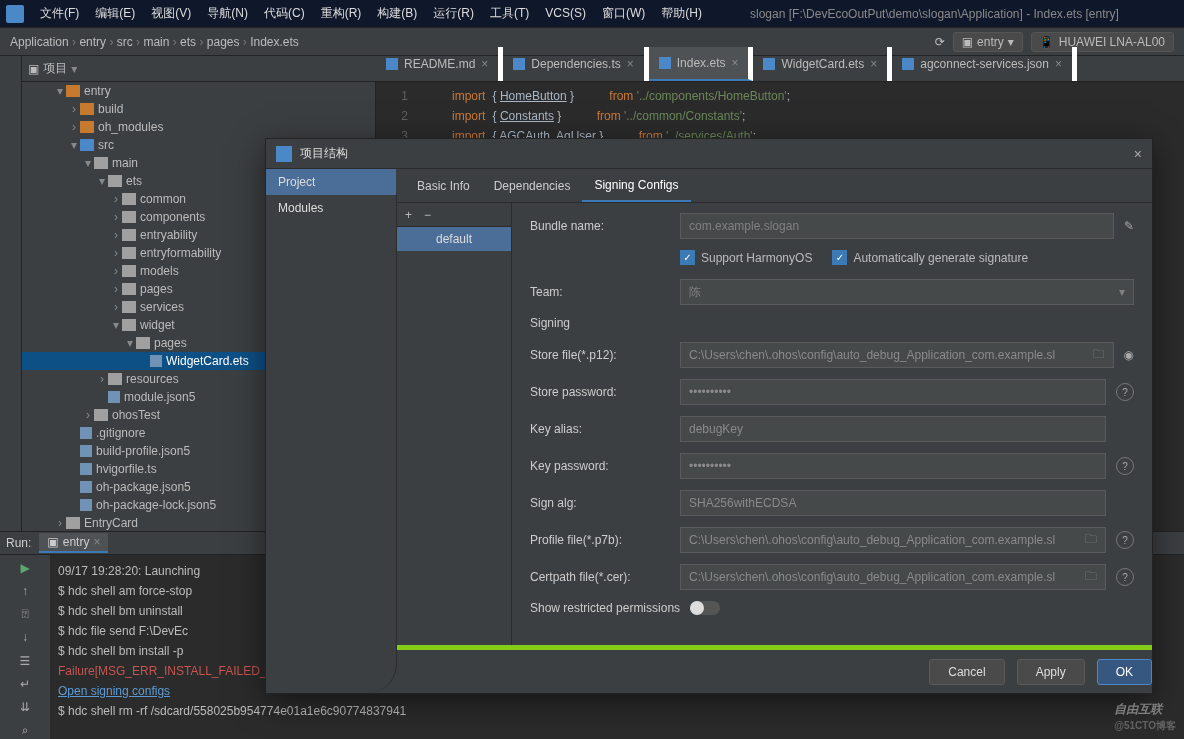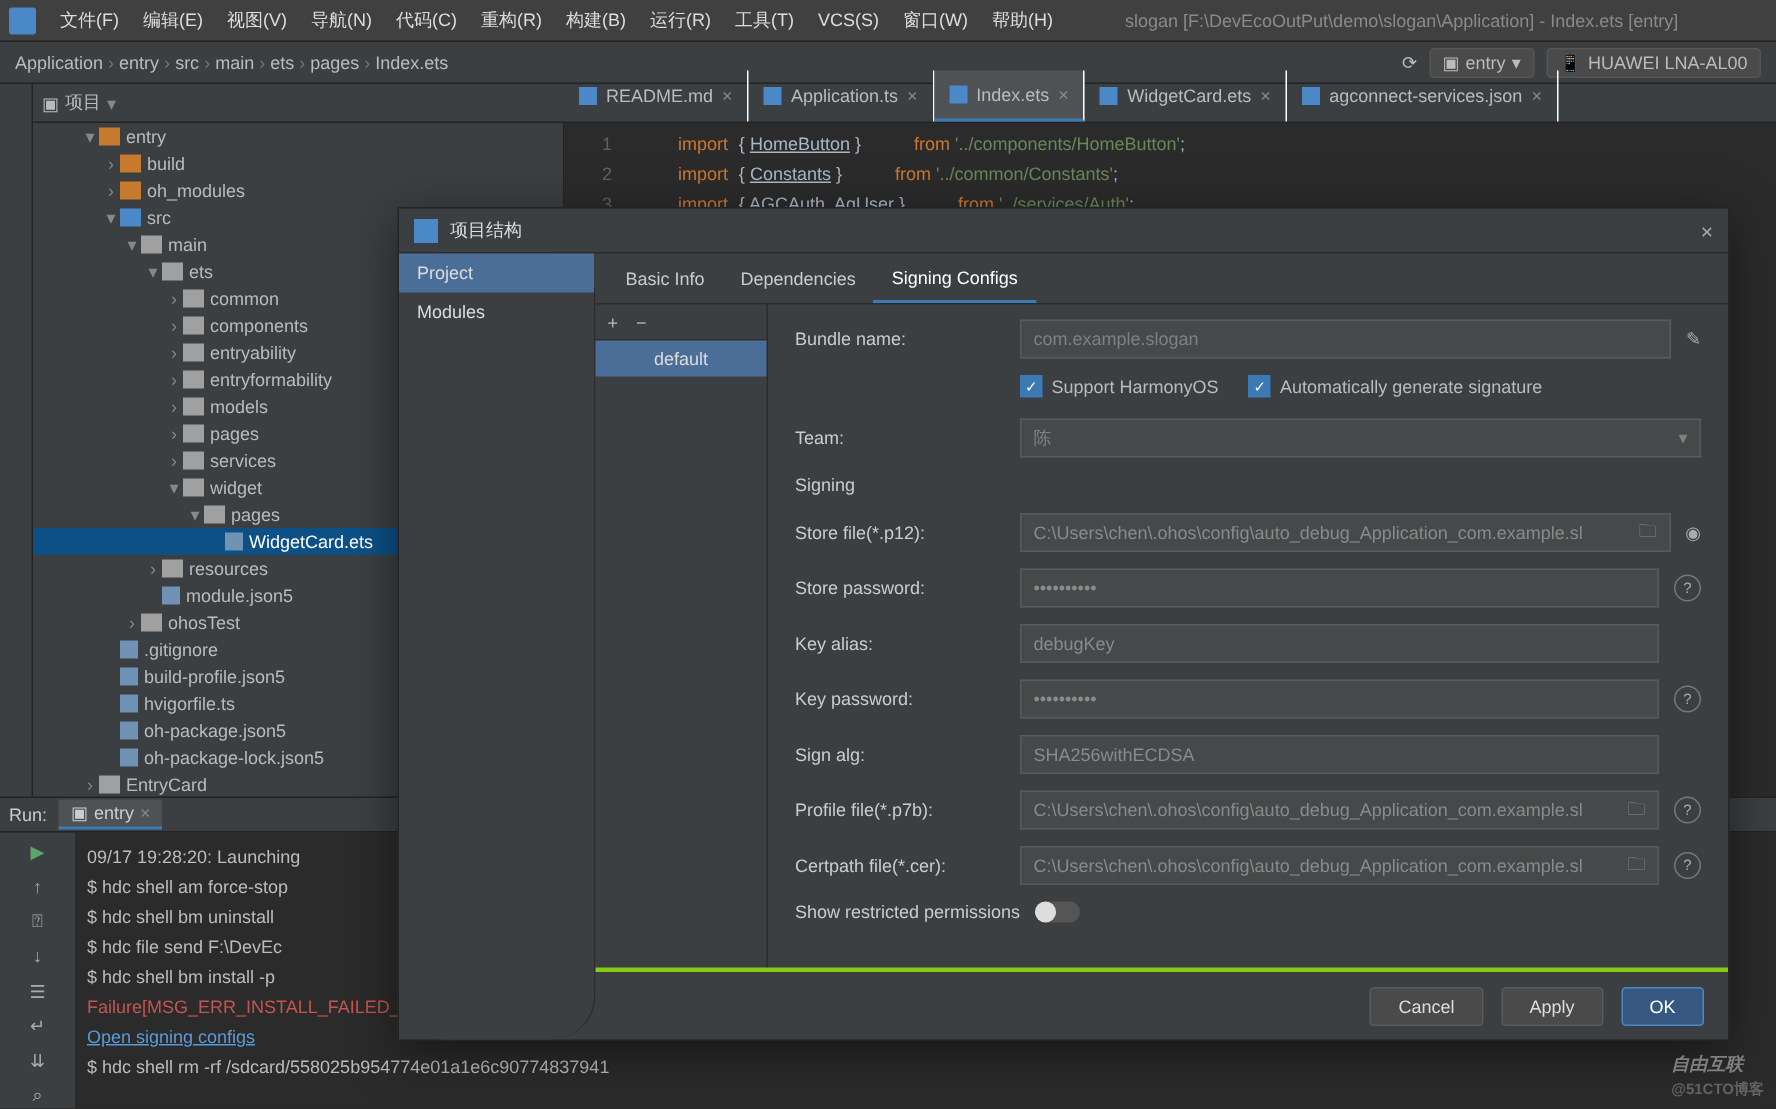--- a/index.html
+++ b/index.html
@@ -1,19 +1,19 @@
 <!DOCTYPE html>
 <html><head>
 <meta charset="utf-8">
 <style>
 * { margin: 0; padding: 0; box-sizing: border-box; font-family: "Segoe UI", Arial, sans-serif; font-size: 12px; }
 body { background: #2b2b2b; color: #bbb; width: 1184px; height: 739px; position: relative; overflow: hidden; }
 
 
-.menubar { height: 28px; background: #404040; display: flex; align-items: center; padding: 0 6px; border-bottom: 1px solid #232323; color: #ddd; }
+.menubar { height: 28px; background: #0f172a; display: flex; align-items: center; padding: 0 6px; border-bottom: 1px solid #232323; color: #ddd; }
 .menubar .logo { width: 18px; height: 18px; margin-right: 8px; background:#4a88c7; border-radius:2px; }
 .menubar .menuitem { padding: 0 8px; cursor: default; }
 .menubar .wintitle { margin-left: 40px; color: #8a8a8a; }
 
 
 .breadcrumbs { height: 28px; background: #3c3f41; display: flex; align-items: center; padding: 0 10px; justify-content: space-between; border-bottom: 1px solid #232323; }
 .breadcrumbs .crumbs span::after { content: "  ›  "; color: #777; }
 .breadcrumbs .crumbs span:last-child::after { content: ""; }
 .breadcrumbs .right { display:flex; align-items:center; gap:8px; }
 .breadcrumbs .pill { background:#4a4a4a; border:1px solid #555; border-radius:3px; padding:2px 8px; display:flex; align-items:center; gap:4px;}
@@ -33,21 +33,21 @@
 .tree .row.selected { background:#0d5086; color:#fff; }
 .tree .chev { width:12px; text-align:center; color:#888;}
 .tree .fold { width:14px; height:12px; background:#a0a0a0; margin-right:4px; display:inline-block;}
 .tree .fold.orange { background:#c57a2d;}
 .tree .fold.blue { background:#4a88c7;}
 .tree .fileicon { width:12px; height:12px; background:#6f92b5; margin-right:4px; display:inline-block;}
 .tree .ind { display:inline-block; }
 
 
 .edtabs { position:absolute; left:376px; right:0; top:56px; height:26px; background:#3c3f41; display:flex; align-items:flex-end; border-bottom:1px solid #232323;}
-.edtabs .tab { padding:4px 10px; color:#bbb; display:flex; align-items:center; gap:6px; height:34px; border-right:1px solid #ffffff;}
+.edtabs .tab { padding:4px 10px; color:#bbb; display:flex; align-items:center; gap:6px; height:34px; border-right:5px solid #ffffff;}
 .edtabs .tab.active { background:#4e5254; border-bottom:2px solid #3c7ab5;}
 .edtabs .tab .tico { width:12px; height:12px; background:#4a88c7; display:inline-block;}
 .edtabs .tab .close { color:#888;}
 
 
 .editor { position:absolute; left:376px; right:0; top:82px; height:68px; background:#2b2b2b; display:flex; font-family:Consolas,monospace; }
 .gutter { width:40px; background:#2b2b2b; color:#606060; text-align:right; padding:4px 8px 0 0; font-family:Consolas,monospace; line-height:20px;}
 .code { flex:1; padding:4px 0 0 4px; line-height:20px; font-family:Consolas,monospace; white-space:pre; }
 .kw{color:#cc7832;padding-left:32px;} .br{color:#a9b7c6;} .id{color:#a9b7c6;text-decoration:underline;} .str{color:#6a8759;} .pun{color:#a9b7c6;}
 
@@ -83,21 +83,21 @@
 .modal .formrow{display:flex; align-items:center; margin-bottom:11px; gap:10px;}
 .modal .formrow .lbl{width:140px; color:#ccc;}
 .modal .formrow .field{flex:1; height:26px; background:#45494a; border:1px solid #5a5a5a; color:#808080; padding:0 8px; display:flex; align-items:center; justify-content:space-between;}
 .modal .formrow .field.readonly{color:#8a8a8a;gap:20px;}
 .modal .formrow .help{width:18px;height:18px;border:1px solid #777;border-radius:50%;color:#aaa;display:flex;align-items:center;justify-content:center;font-size:10px;}
 .modal .checkrow{display:flex; align-items:center; gap:20px; margin:0 0 14px 150px;}
 .modal .chk{width:15px;height:15px;background:#3c7ab5;display:inline-flex;align-items:center;justify-content:center;color:#fff;font-size:10px;}
 .modal .section{color:#ccc; margin:6px 0 12px 0;}
 .modal .toggle{width:30px;height:14px;background:#555;border-radius:7px;position:relative;}
 .modal .toggle .knob{width:14px;height:14px;background:#ddd;border-radius:50%;position:absolute;left:0;top:0;}
-.modal .footer{height:48px;border-top:3px solid #84cc16;display:flex;align-items:center;justify-content:flex-end;padding-right:16px;gap:12px;}
+.modal .footer{height:48px;border-top:5px solid #84cc16;display:flex;align-items:center;justify-content:flex-end;gap:12px;}
 .modal .btn{padding:5px 18px;background:#4a4a4a;border:1px solid #5a5a5a;color:#ddd;border-radius:3px;cursor:pointer;}
 .modal .btn.primary{background:#365880;border-color:#4a88c7;color:#fff;}
 
 .watermark{position:absolute; right:8px; bottom:6px; color:#bbb; font-size:22px; font-weight:bold; font-style:italic; opacity:.6;margin-left:47px;}
 .watermark small{display:block; font-size:10px; font-style:normal; text-align:right; color:#888;}
 </style>
 </head>
 <body>
 
 <div class="menubar">
@@ -292,21 +292,21 @@
   </div>
 
 <div class="edtabs" id="edtabs">
     <div class="tab">
       <span class="tico"></span>
       <span>README.md</span>
       <span class="close">×</span>
     </div>
     <div class="tab">
       <span class="tico"></span>
-      <span>Application.ts</span>
+      <span>Dependencies.ts</span>
       <span class="close">×</span>
     </div>
     <div class="tab active">
       <span class="tico"></span>
       <span>Index.ets</span>
       <span class="close">×</span>
     </div>
     <div class="tab">
       <span class="tico"></span>
       <span>WidgetCard.ets</span>

